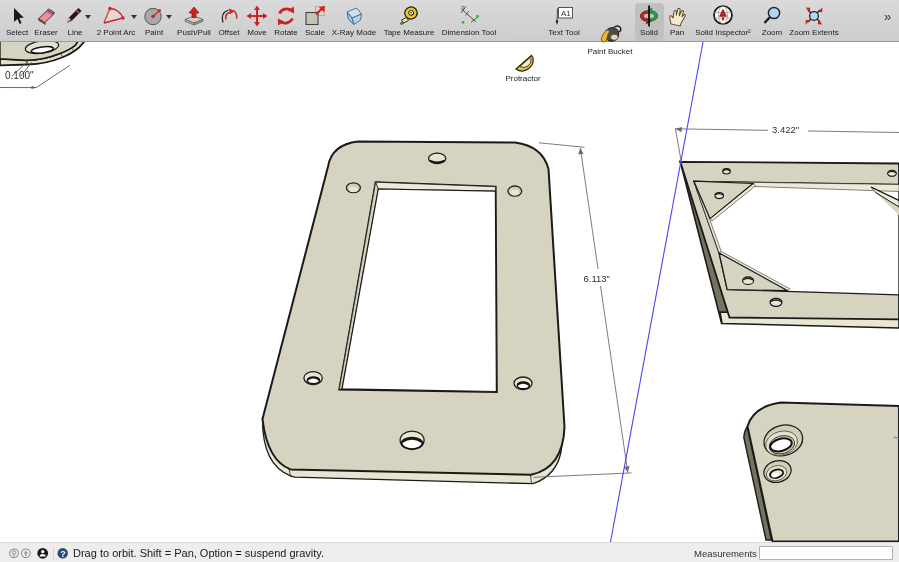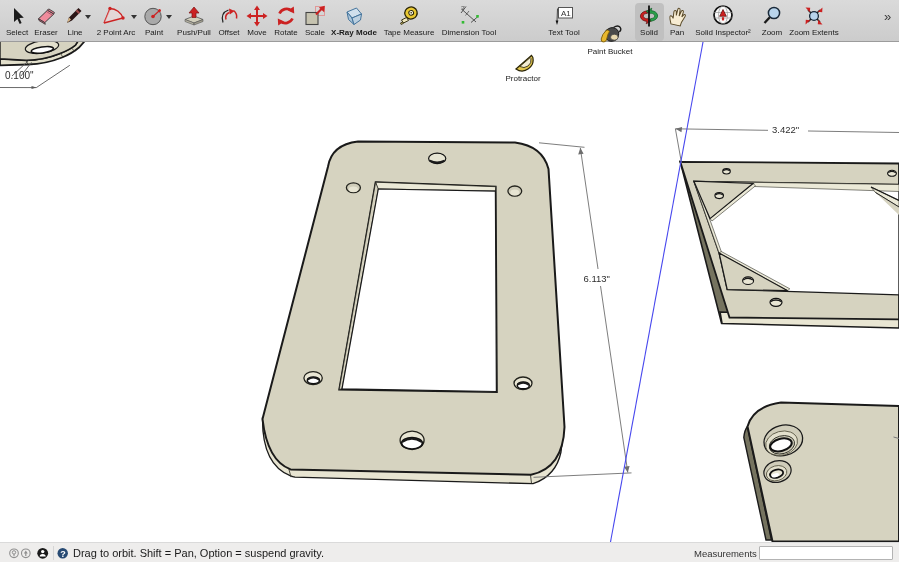--- a/index.html
+++ b/index.html
@@ -219,21 +219,21 @@
       </div>
 <div class="tb" style="left:296px;width:38px;">
         <svg width="24" height="24" viewBox="0 0 24 24">
           <rect x="12.5" y="2.5" width="9" height="9" fill="none" stroke="#e09898" stroke-width="1"></rect>
           <rect x="3" y="8.5" width="12" height="12" fill="#c6c3b0" stroke="#444" stroke-width="1.1"></rect>
           <line x1="13" y1="10.5" x2="19.5" y2="4" stroke="#cc2222" stroke-width="2.2"></line>
           <path d="M21.8,1.8 L21.2,8.3 L15.8,3.5 Z" fill="#cc2222"></path>
         </svg>
         <span>Scale</span>
       </div>
-<div class="tb" style="left:322px;width:64px;font-weight:bold;">
+<div class="tb" style="left:322px;width:64px;">
         <svg width="24" height="24" viewBox="0 0 24 24">
           <path d="M5,8 L14.5,4 L19.5,10 L10,14 Z" fill="#cfe1ef" fill-opacity="0.9" stroke="#44749c" stroke-width="1"></path>
           <path d="M5,8 L6.5,15.5 L12,20.5 L10,14 Z" fill="#a3c2da" fill-opacity="0.85" stroke="#44749c" stroke-width="1"></path>
           <path d="M19.5,10 L18.5,16 L12,20.5 L10,14 Z" fill="#b7cfe2" fill-opacity="0.85" stroke="#44749c" stroke-width="1"></path>
         </svg>
         <span>X-Ray Mode</span>
       </div>
 <div class="tb" style="left:372px;width:74px;">
         <svg width="24" height="24" viewBox="0 0 24 24">
           <path d="M4.5,16 L9.5,13.5 L11.5,16.5 L6.5,19 Z" fill="#efe7bd" stroke="#2a2406" stroke-width="0.9"></path>

